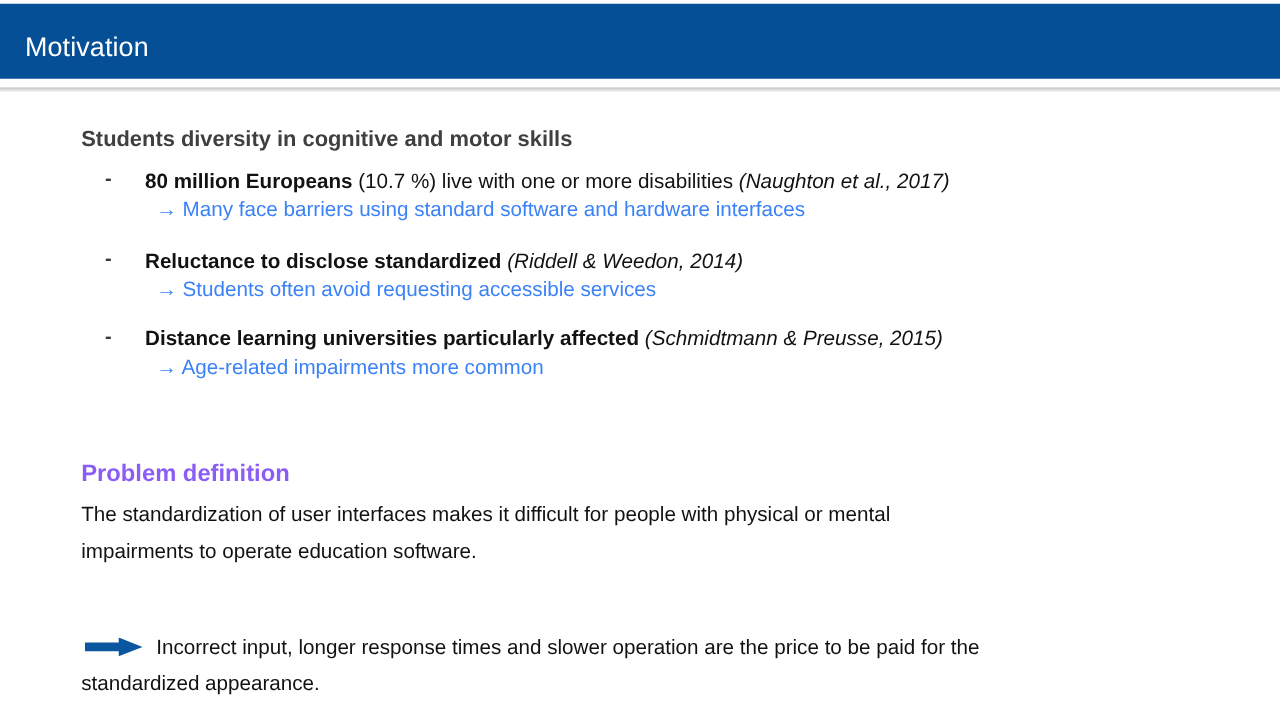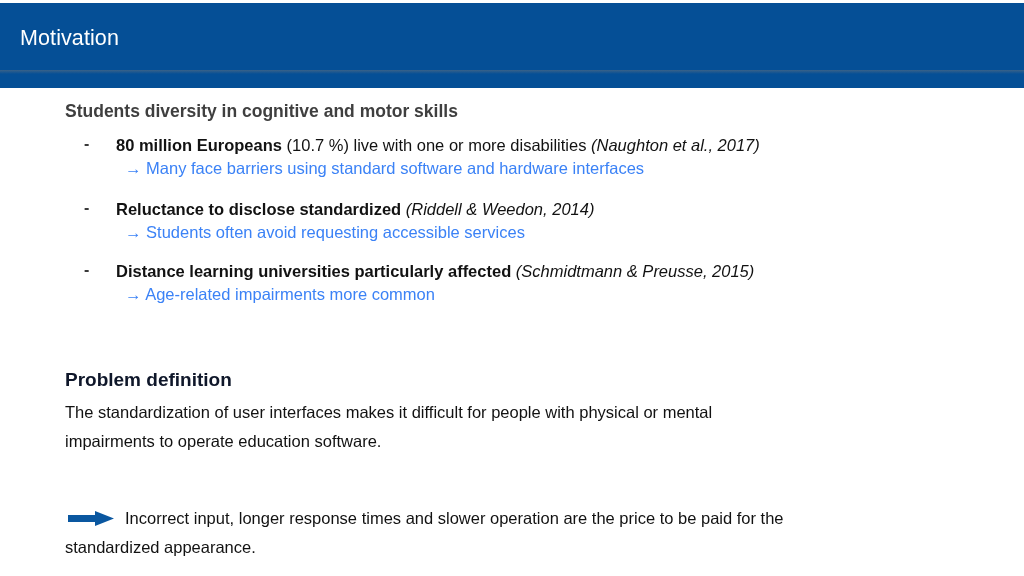--- a/index.html
+++ b/index.html
@@ -14,21 +14,21 @@
     overflow: hidden;
     position: relative;
   }
 
   
   .slide-header {
     position: absolute;
     top: 3px;
     left: 0;
     width: 1024px;
-    height: 85px;
+    height: 60px;
     background: #054f96;
     box-sizing: border-box;
   }
   .slide-header::after {
     content: "";
     position: absolute;
     left: 0;
     top: 67px;
     width: 1024px;
     height: 4px;
@@ -104,21 +104,21 @@
     white-space: nowrap;
   }
 
   
   .problem-heading {
     position: absolute;
     left: 65px;
     top: 298px;
     font-size: 19px;
     font-weight: bold;
-    color: #0f172a;
+    color: #8b5cf6;
     white-space: nowrap;
   }
   .problem-para {
     position: absolute;
     left: 65px;
     top: 327px;
     width: 880px;
     font-size: 16.5px;
     line-height: 29px;
     color: #121212;

